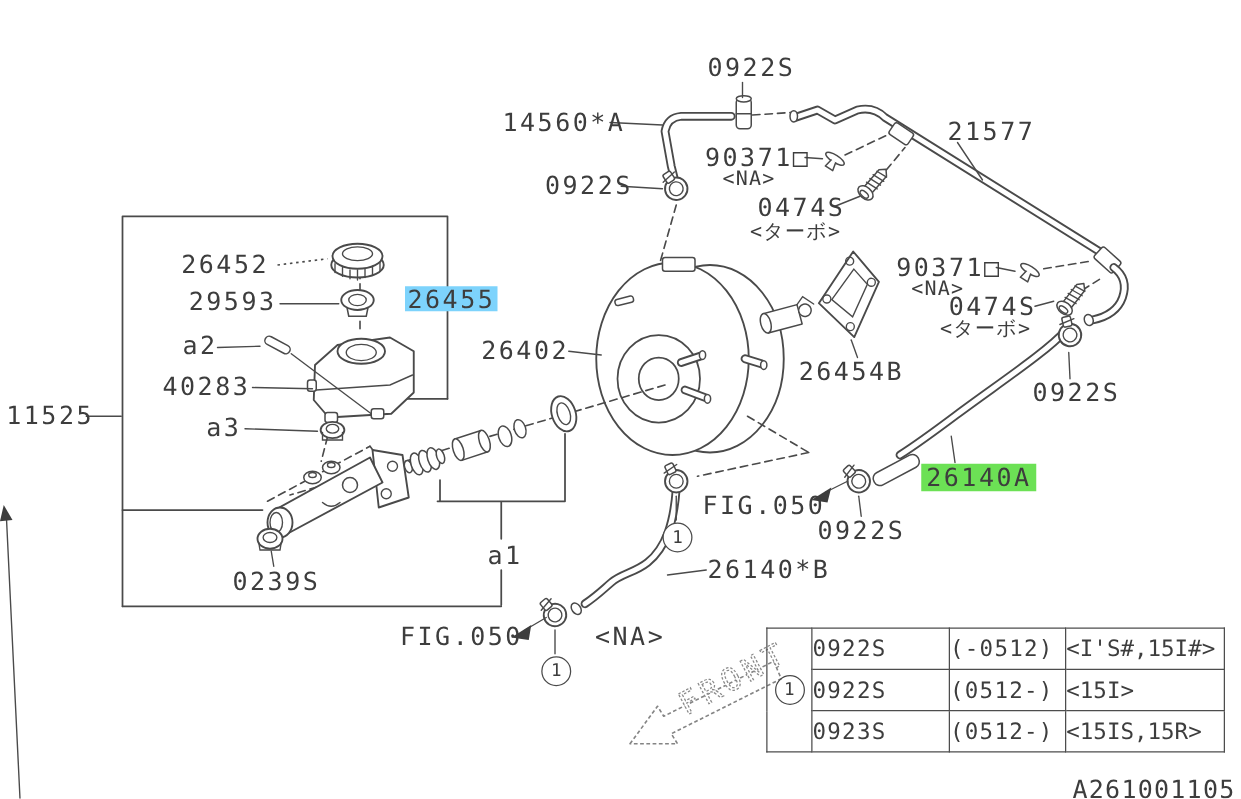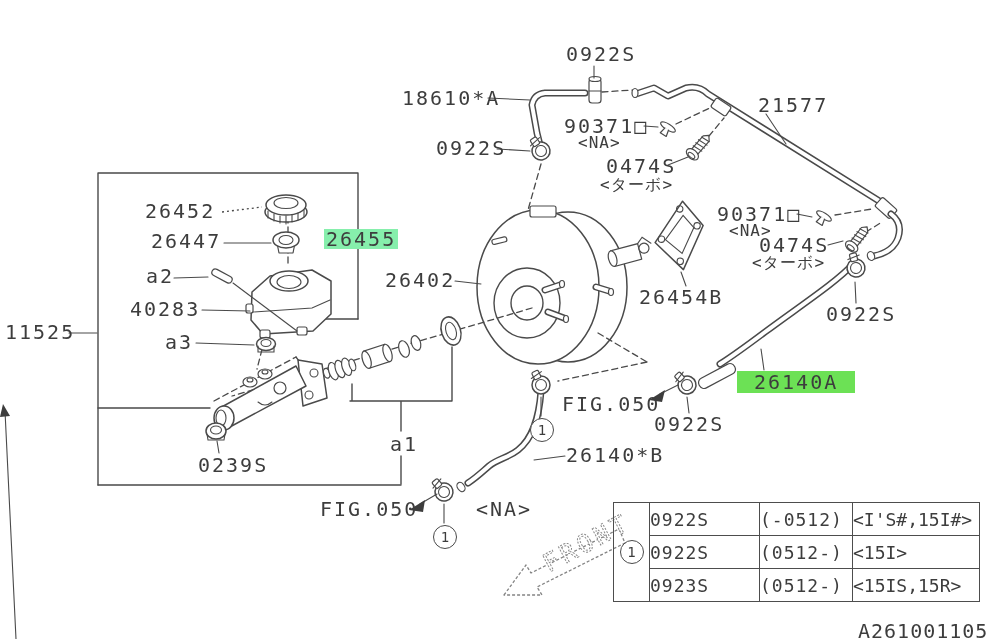--- a/index.html
+++ b/index.html
@@ -1,22 +1,22 @@
 <!DOCTYPE html>
 <html><head>
 <meta charset="utf-8">
 <style>
   html,body{margin:0;padding:0;background:#ffffff;}
   .stage{position:relative;width:993px;height:639px;background:#fff;overflow:hidden;
          font-family:"DejaVu Sans Mono","DejaVu Sans",monospace;color:#3d3d3d;}
   svg{position:absolute;left:0;top:0;}
   .lbl{position:absolute;font-size:20px;letter-spacing:2px;line-height:1;white-space:nowrap;}
   .sm{font-size:16px;letter-spacing:1px;}
-  .bgw{background:#86efac;padding:0 2px;}
-  .hl{padding:1px 17px;}
+  .bgw{background:#7dd3fc;padding:0 2px;}
+  .hl{padding:1px 4px;}
   .callout{position:absolute;width:22px;height:22px;border:1.6px solid #4a4a4a;border-radius:50%;
            background:#fff;display:flex;align-items:center;justify-content:center;
            font-size:14px;line-height:1;letter-spacing:0;}
   table.parts{position:absolute;left:613px;top:502px;border-collapse:collapse;
               font-size:18px;letter-spacing:1px;color:#3d3d3d;table-layout:fixed;}
   table.parts td{border:1.6px solid #4d4d4d;height:32px;padding:0;white-space:nowrap;overflow:hidden;}
   td.refcell{text-align:center;}
   td.c-part{padding-left:13px;}
   td.c-range{padding-left:4px;}
   td.c-models{padding-left:2px;letter-spacing:0;}
@@ -286,42 +286,42 @@
     <polygon class="arrow" points="409,510 425,500 423,512"></polygon>
   </g>
 
   <g>
     <polygon class="sketch" points="504,595 526,565 531,573 619,529 625,543 537,587 542,595"></polygon>
     <text x="588" y="551" transform="rotate(-28 588 545)" text-anchor="middle" style="font-size:25px;letter-spacing:4px;fill:#ffffff;stroke:#8a8a8a;stroke-width:1;stroke-dasharray:2 1.5;font-family:'DejaVu Sans Mono',monospace">FRONT</text>
   </g>
 </svg>
 
   <div class="lbl" style="left:566px;top:44px">0922S</div>
-  <div class="lbl" style="left:402px;top:88px">18610*A</div>
+  <div class="lbl" style="left:402px;top:88px">14560*A</div>
   <div class="lbl" style="left:436px;top:138px">0922S</div>
   <div class="lbl" style="left:564px;top:116px">90371□</div>
   <div class="lbl sm" style="left:578px;top:135px">&lt;NA&gt;</div>
   <div class="lbl" style="left:606px;top:156px">0474S</div>
   <div class="lbl sm" style="left:600px;top:177px">&lt;ターボ&gt;</div>
   <div class="lbl" style="left:758px;top:95px">21577</div>
   <div class="lbl" style="left:717px;top:204px">90371□</div>
   <div class="lbl sm" style="left:729px;top:223px">&lt;NA&gt;</div>
   <div class="lbl" style="left:759px;top:235px">0474S</div>
   <div class="lbl sm" style="left:752px;top:255px">&lt;ターボ&gt;</div>
   <div class="lbl" style="left:639px;top:287px">26454B</div>
   <div class="lbl" style="left:826px;top:304px">0922S</div>
   <div class="lbl" style="left:385px;top:270px">26402</div>
   <div class="lbl" style="left:145px;top:201px">26452</div>
-  <div class="lbl" style="left:151px;top:231px">26447</div>
+  <div class="lbl" style="left:151px;top:231px">29593</div>
   <div class="lbl bgw" style="left:324px;top:229px">26455</div>
   <div class="lbl" style="left:146px;top:266px">a2</div>
   <div class="lbl" style="left:130px;top:299px">40283</div>
   <div class="lbl" style="left:5px;top:322px">11525</div>
   <div class="lbl" style="left:165px;top:332px">a3</div>
-  <div class="lbl" style="left:198px;top:455px">0239S</div>
+  <div class="lbl" style="left:186px;top:455px">0239S</div>
   <div class="lbl" style="left:390px;top:434px">a1</div>
   <div class="lbl" style="left:562px;top:394px">FIG.050</div>
   <div class="lbl hl" style="left:737px;top:371px;background:#6ce155">26140A</div>
   <div class="lbl" style="left:654px;top:414px">0922S</div>
   <div class="lbl" style="left:320px;top:499px">FIG.050</div>
   <div class="lbl" style="left:476px;top:499px">&lt;NA&gt;</div>
   <div class="lbl" style="left:566px;top:445px">26140*B</div>
 
   <div class="callout" style="left:530px;top:418px">1</div>
   <div class="callout" style="left:433px;top:525px">1</div>

